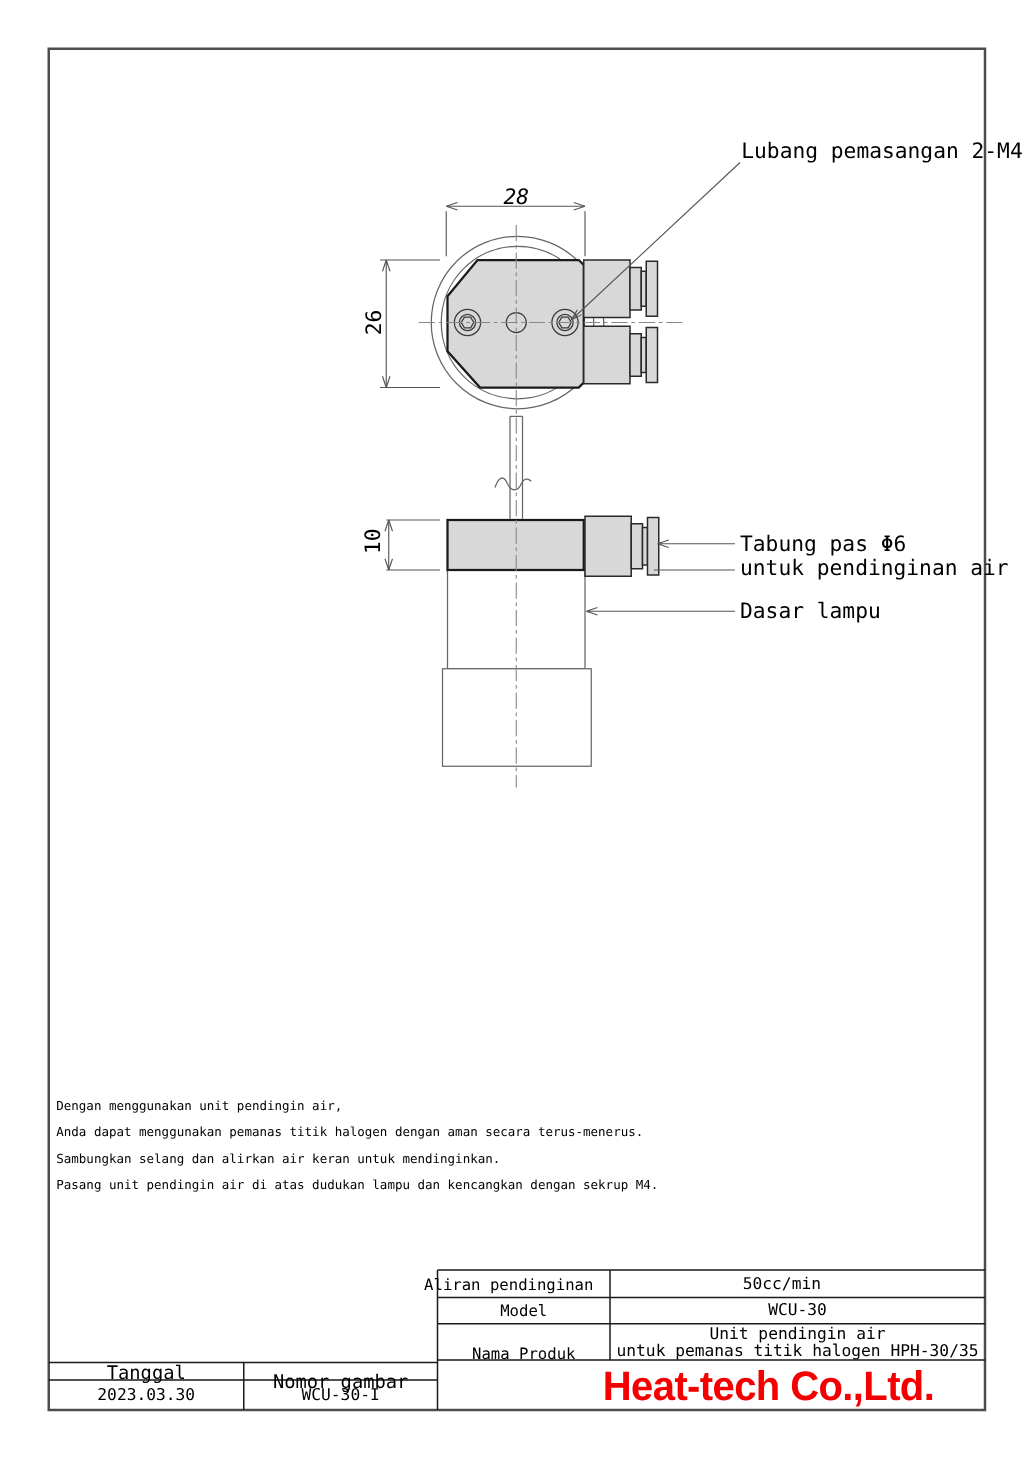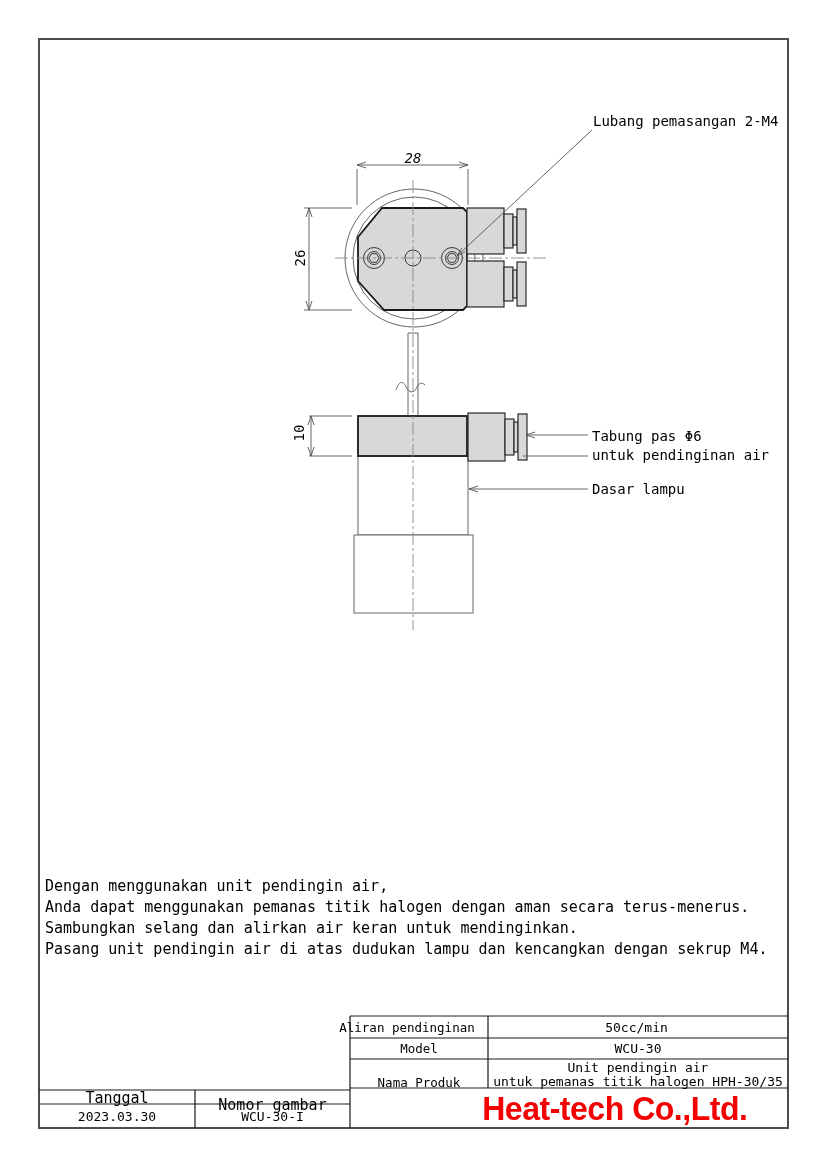--- a/index.html
+++ b/index.html
@@ -13,22 +13,22 @@
   .thin   { fill:none; stroke:#666; stroke-width:1; }
   .thin2  { fill:none; stroke:#3a3a3a; stroke-width:1; }
   .part   { fill:#d8d8d8; stroke:#1a1a1a; stroke-width:1.8; }
   .part2  { fill:#d8d8d8; stroke:#2a2a2a; stroke-width:1.2; }
   .ref    { fill:#ffffff; stroke:#666; stroke-width:1; }
   .cl path   { stroke:#888; stroke-width:0.9; stroke-dasharray:13 3 3 3; fill:none; }
   .dim path  { stroke:#555; stroke-width:0.9; fill:none; }
   .grid path { stroke:#1a1a1a; stroke-width:1.2; fill:none; }
 
   
-  .t { position:absolute; color:#000; white-space:pre; font-size:14px; line-height:17px; }
-  .t13 { font-size:15px; line-height:16px; }
+  .t { position:absolute; color:#000; white-space:pre; font-size:17px; line-height:17px; }
+  .t13 { font-size:10px; line-height:16px; }
   .rot { width:28px; height:28px; display:flex; align-items:center; justify-content:center;
          transform:rotate(-90deg); }
   .cell { position:absolute; display:flex; align-items:center; justify-content:center;
           color:#000; font-size:13px; white-space:pre; }
   .cell-sm { font-size:15px; }
   .cell-lbl { font-size:12.5px; }
   #logo-cell {
     font-family:"Liberation Sans","DejaVu Sans",sans-serif; font-weight:bold;
     font-size:33px; letter-spacing:-0.5px; transform:scaleX(0.97); padding-left:46px;
   }
@@ -135,21 +135,21 @@
   <div class="t" style="left:592px; top:428px;">Tabung pas Φ6</div>
   <div class="t" style="left:592px; top:447px;">untuk pendinginan air</div>
   <div class="t" style="left:592px; top:481px;">Dasar lampu</div>
 
   <div class="t t13" style="left:45px; top:878px;">Dengan menggunakan unit pendingin air,</div>
   <div class="t t13" style="left:45px; top:899px;">Anda dapat menggunakan pemanas titik halogen dengan aman secara terus-menerus.</div>
   <div class="t t13" style="left:45px; top:920px;">Sambungkan selang dan alirkan air keran untuk mendinginkan.</div>
   <div class="t t13" style="left:45px; top:941px;">Pasang unit pendingin air di atas dudukan lampu dan kencangkan dengan sekrup M4.</div>
 
   <div class="cell cell-lbl" style="left:351px; top:1017px; width:112px; height:20px;">Aliran pendinginan</div>
-  <div class="cell" style="left:489px; top:1017px; width:273px; height:20px;margin-left:11px;">50cc/min</div>
+  <div class="cell" style="left:489px; top:1017px; width:273px; height:20px;">50cc/min</div>
 
   <div class="cell cell-lbl" style="left:351px; top:1039px; width:136px; height:19px;">Model</div>
   <div class="cell" style="left:489px; top:1039px; width:298px; height:19px;">WCU-30</div>
 
   <div class="cell cell-lbl" style="left:351px; top:1060px; width:136px; height:45px;">Nama Produk</div>
   <div class="cell" style="left:489px; top:1060px; width:298px; height:14px;">Unit pendingin air</div>
   <div class="cell" style="left:489px; top:1074px; width:298px; height:14px;">untuk pemanas titik halogen HPH-30/35</div>
 
   <div class="cell cell-sm" style="left:40px; top:1091px; width:154px; height:13px;">Tanggal</div>
   <div class="cell cell-sm" style="left:196px; top:1091px; width:153px; height:27px;">Nomor gambar</div>

